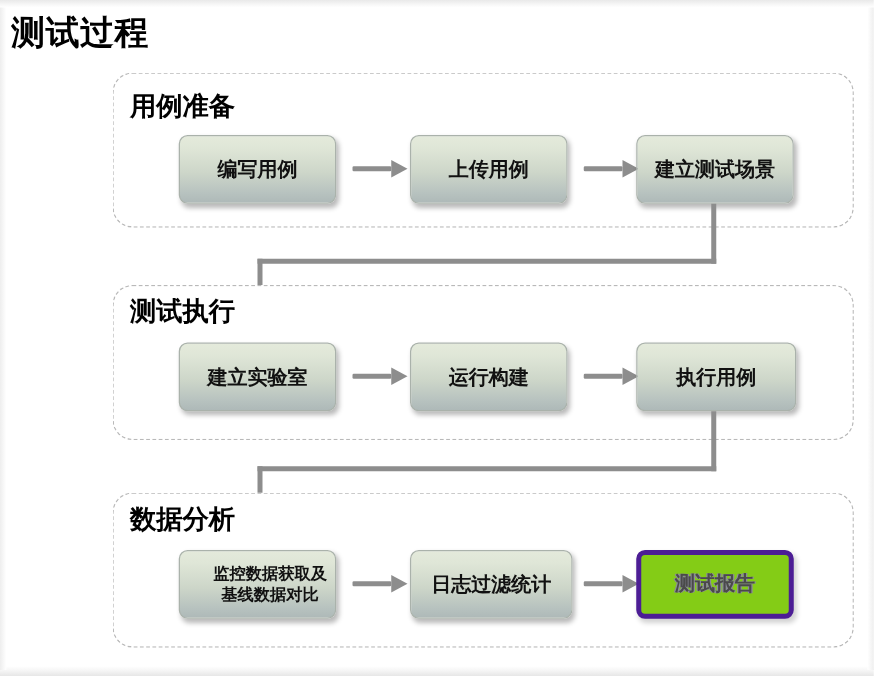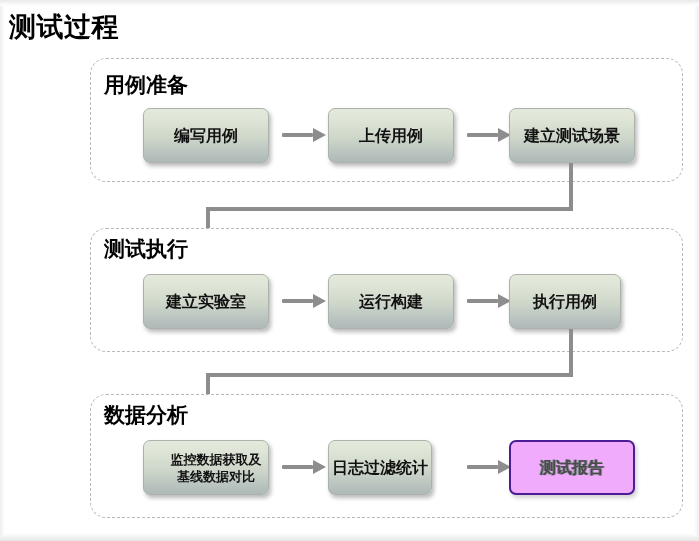--- a/index.html
+++ b/index.html
@@ -90,22 +90,22 @@
     color: #111111;
     font-weight: bold;
     background: linear-gradient(to bottom, #e4eadb 0%, #dfe6d7 18%, #cdd6c9 55%, #b7c2bf 86%, #aeb9b8 100%);
     border: 1px solid #aab2ab;
     box-shadow: 2px 3px 4px rgba(0,0,0,0.28);
   }
   .node span { display: block; }
 
   
   .node.pale {
-    background: #f0abfc;
-    border: 2px solid #4c1d95;
+    background: #84cc16;
+    border: 4px solid #4c1d95;
     box-shadow: 2px 3px 4px rgba(0,0,0,0.18);
     font-family: Liberation Serif, serif;
   }
   .node.pale .label-text {
     color: #4a4a4a;
     text-shadow: 1px 0 0 #8c8c9a, -1px 0 0 #8c8c9a;
   }
 
   .node .label-text {
     font-size: 16px;
@@ -214,21 +214,21 @@
 
   <div class="node" style="left:328px; top:274px; width:126px; height:55px;">
     <span class="label-text">运行构建</span>
   </div>
 
   <div class="h-arrow" style="left:467px; top:294px; width:44px;">
     <div class="shaft" style="width:31px;"></div>
     <div class="head" style="left:31px;"></div>
   </div>
 
-  <div class="node" style="left:509px; top:274px; width:112px; height:55px;">
+  <div class="node" style="left:509px; top:274px; width:128px; height:55px;">
     <span class="label-text">执行用例</span>
   </div>
 
   <div class="elbow" style="left:200px; top:329px; width:380px; height:115px;">
     <div class="seg-v1" style="left:369px; top:0px; height:48px;"></div>
     <div class="seg-h" style="left:6px; top:44px; width:367px;"></div>
     <div class="seg-v2" style="left:6px; top:44px; height:57px;"></div>
     <div class="arrow-head" style="left:0px; top:99px;"></div>
   </div>
 
@@ -239,21 +239,21 @@
   <div class="node small-text" style="left:143px; top:440px; width:126px; height:55px; flex-direction:column;padding-left:20px;">
     <span class="label-text">监控数据获取及</span>
     <span class="label-text">基线数据对比</span>
   </div>
 
   <div class="h-arrow" style="left:282px; top:460px; width:44px;">
     <div class="shaft" style="width:31px;"></div>
     <div class="head" style="left:31px;"></div>
   </div>
 
-  <div class="node" style="left:328px; top:440px; width:104px; height:55px;">
+  <div class="node" style="left:328px; top:440px; width:130px; height:55px;">
     <span class="label-text">日志过滤统计</span>
   </div>
 
   <div class="h-arrow" style="left:467px; top:460px; width:44px;">
     <div class="shaft" style="width:31px;"></div>
     <div class="head" style="left:31px;"></div>
   </div>
 
   <div class="node pale" style="left:509px; top:440px; width:126px; height:55px;">
     <span class="label-text">测试报告</span>

